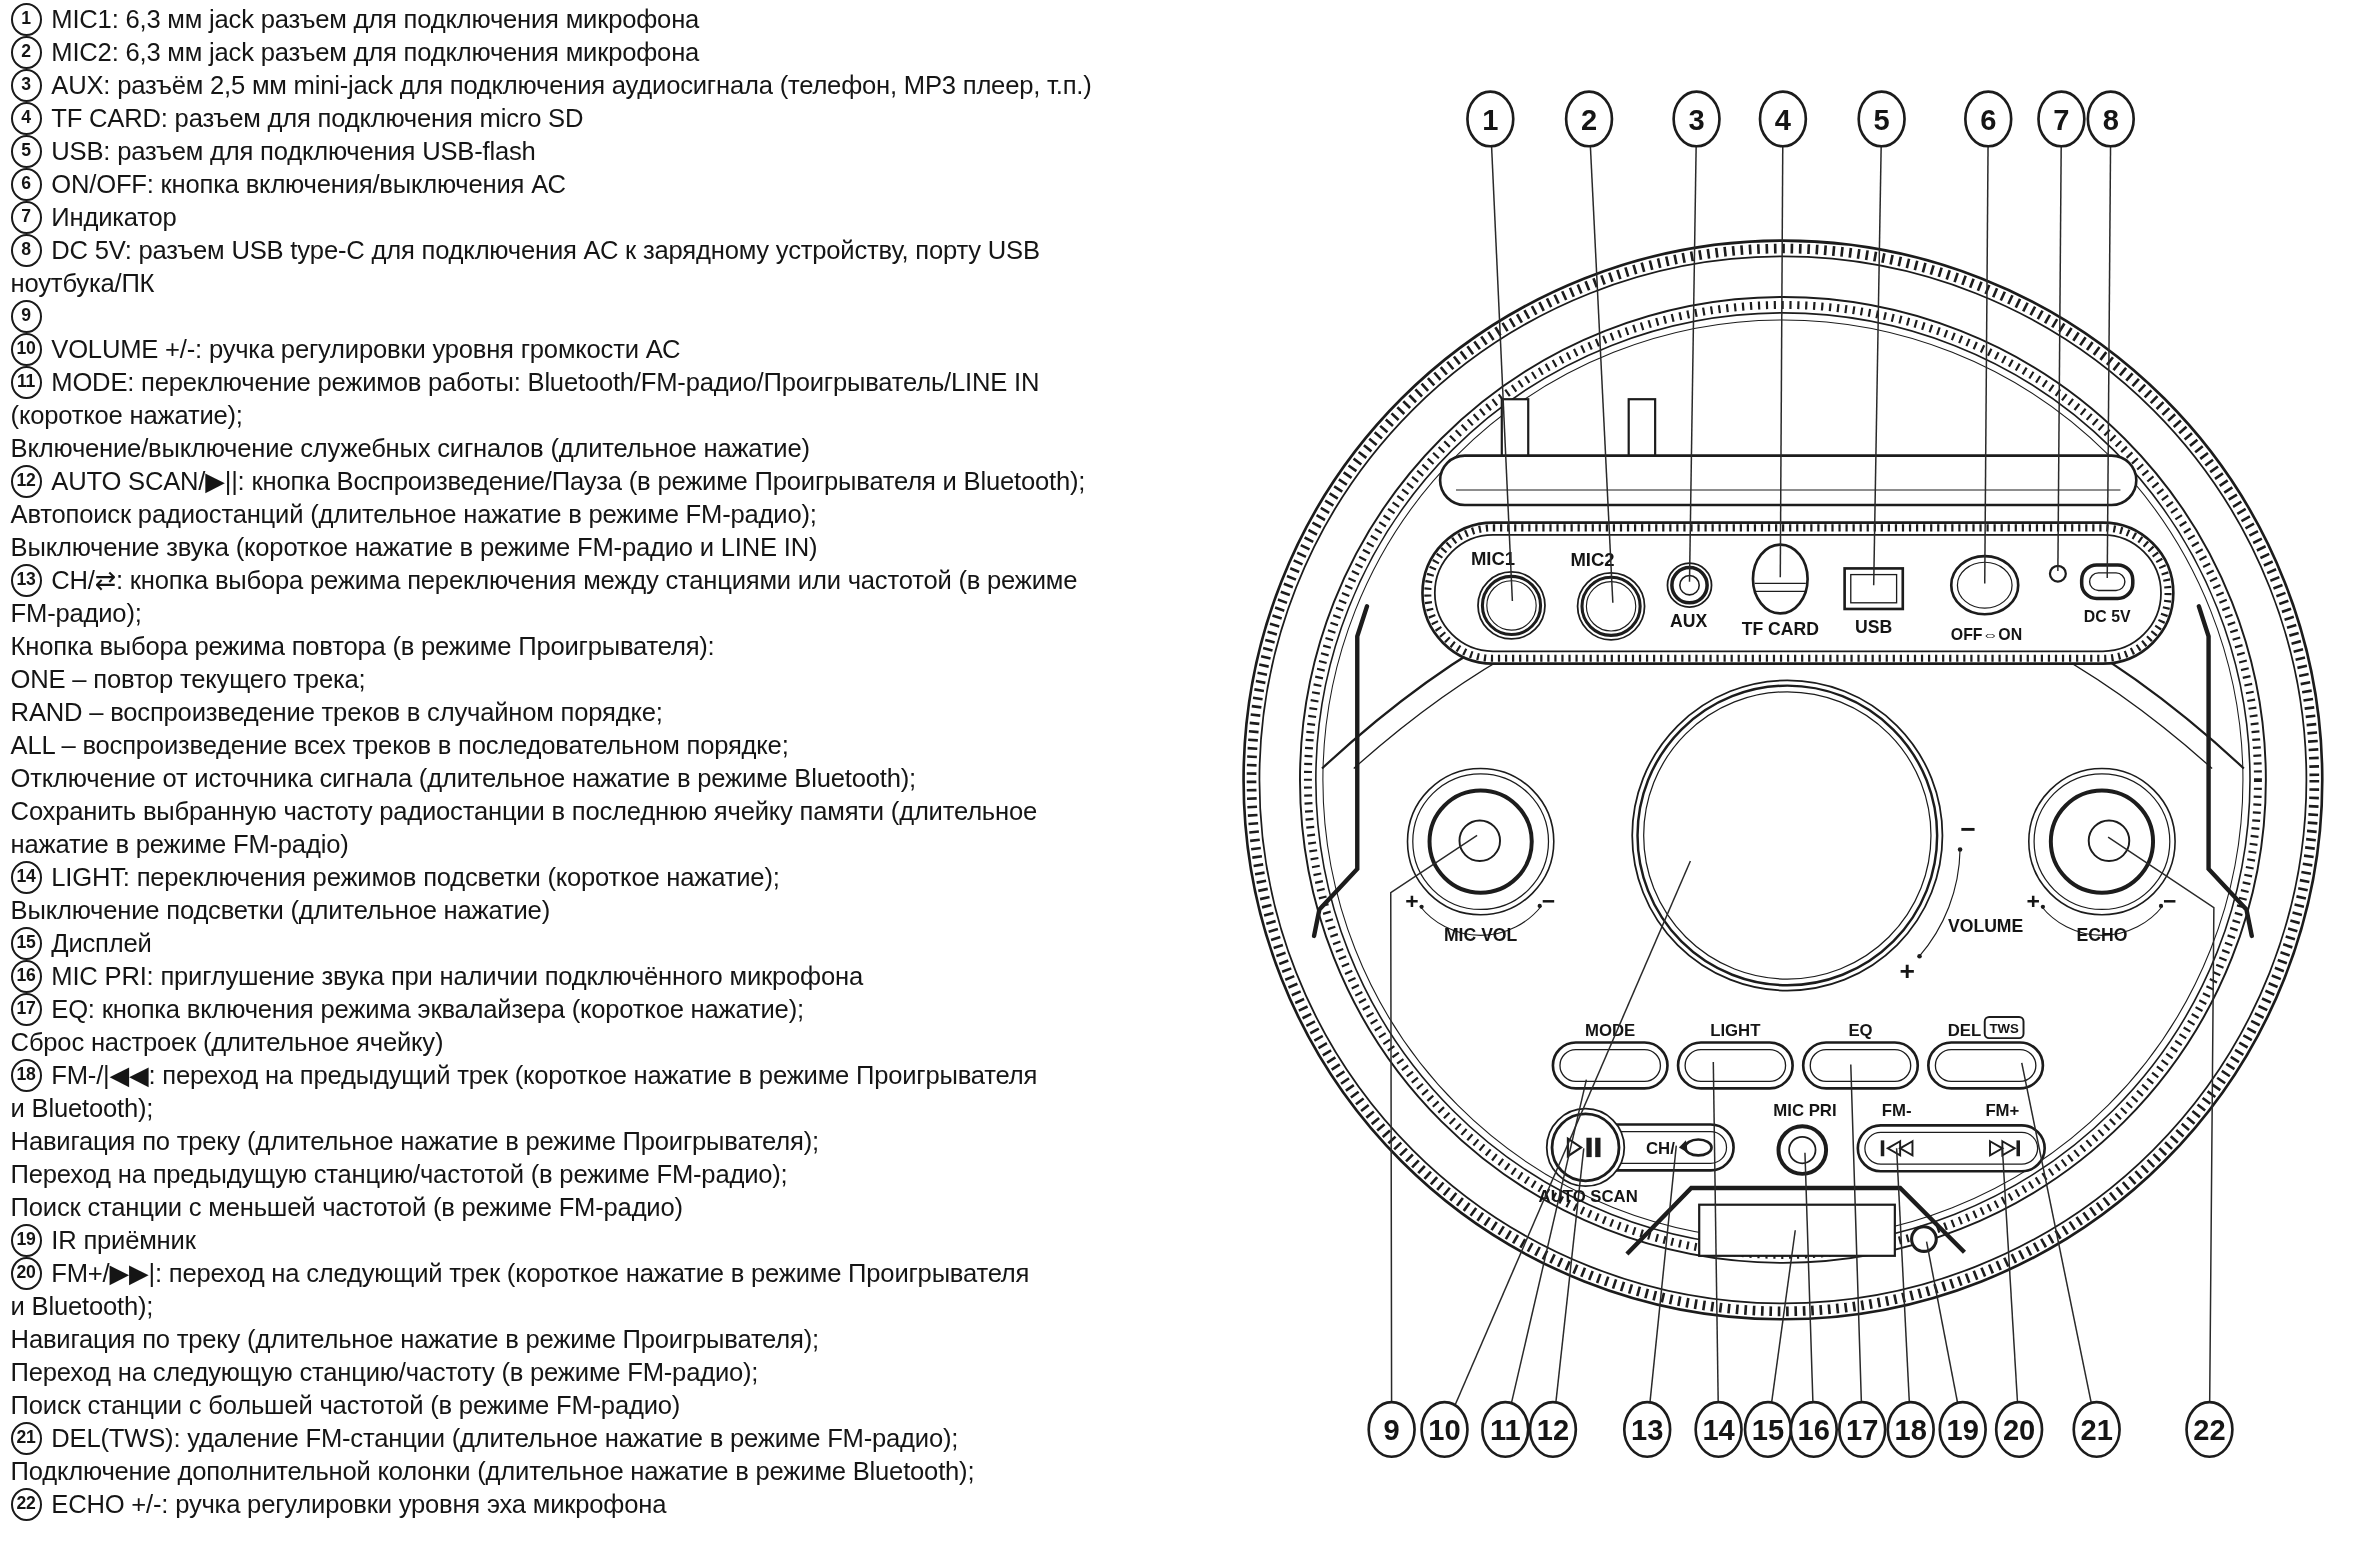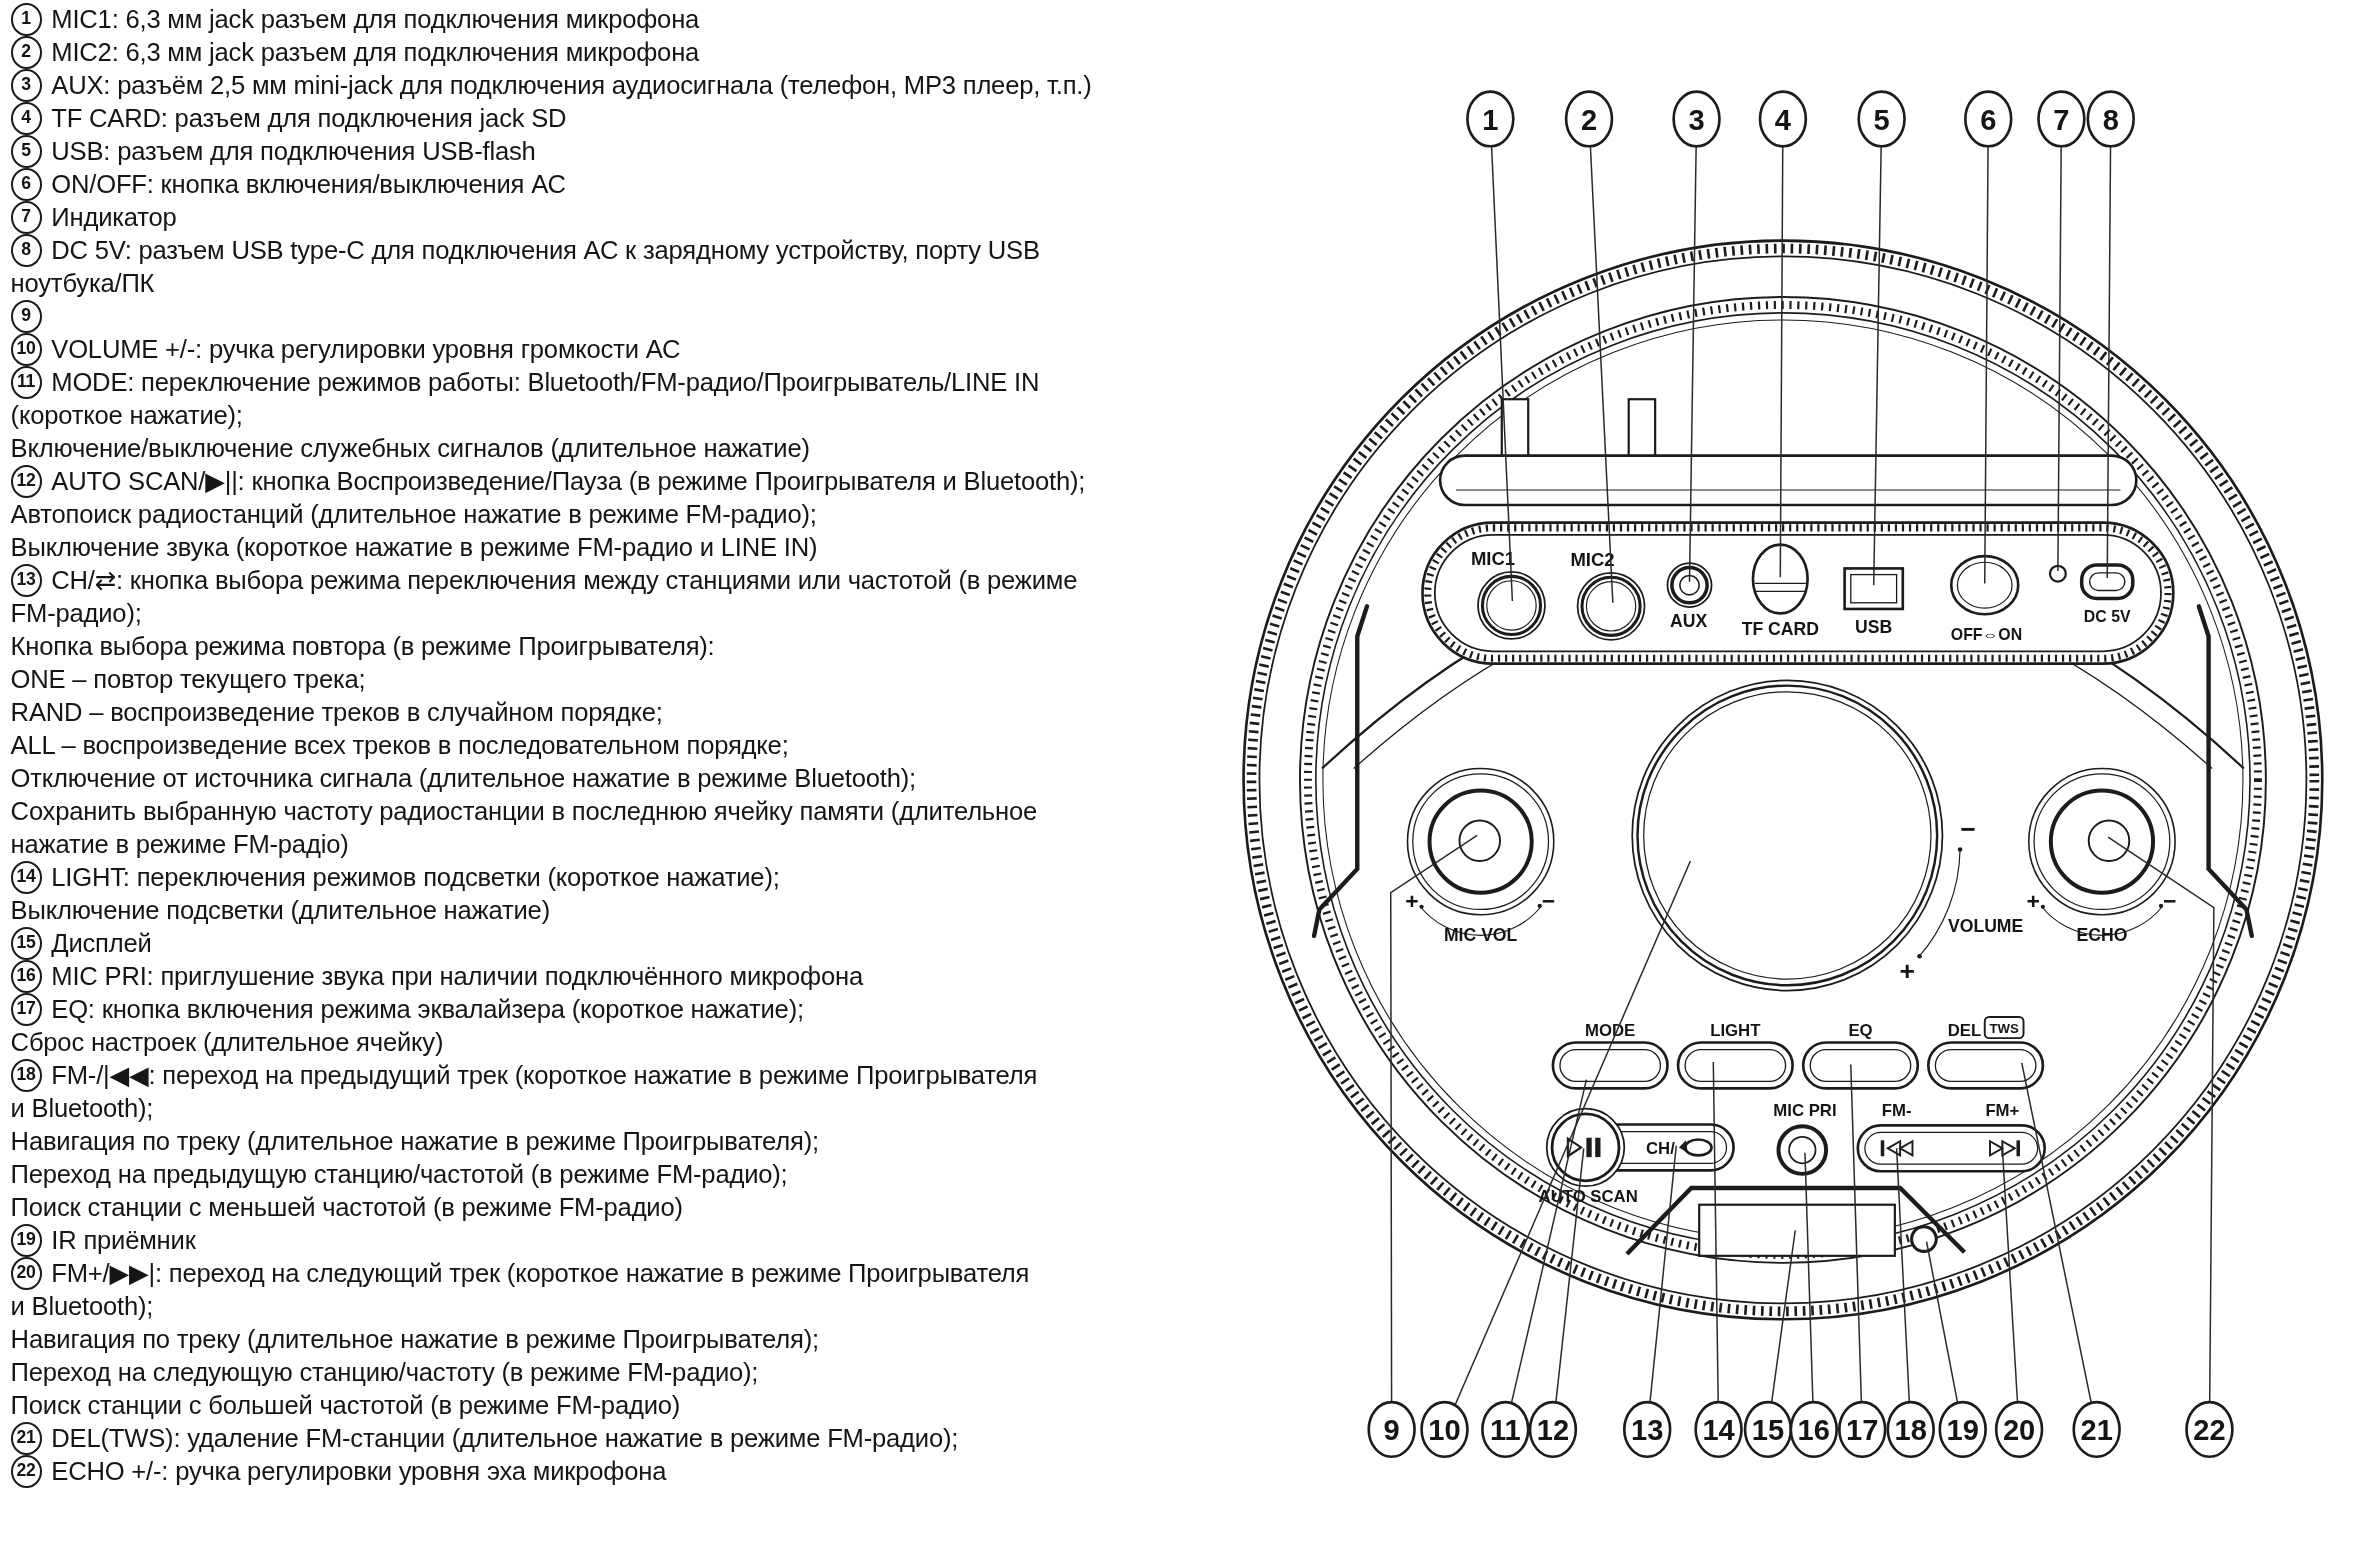--- a/index.html
+++ b/index.html
@@ -33,21 +33,21 @@
       <div class="lrow">
         <span class="cnum">2</span>
         <span>MIC2: 6,3 мм jack разъем для подключения микрофона</span>
       </div>
       <div class="lrow">
         <span class="cnum">3</span>
         <span>AUX: разъём 2,5 мм mini-jack для подключения аудиосигнала (телефон, MP3 плеер, т.п.)</span>
       </div>
       <div class="lrow">
         <span class="cnum">4</span>
-        <span>TF CARD: разъем для подключения jack SD</span>
+        <span>TF CARD: разъем для подключения micro SD</span>
       </div>
       <div class="lrow">
         <span class="cnum">5</span>
         <span>USB: разъем для подключения USB-flash</span>
       </div>
       <div class="lrow">
         <span class="cnum">6</span>
         <span>ON/OFF: кнопка включения/выключения АС</span>
       </div>
       <div class="lrow">
@@ -170,20 +170,23 @@
       </div>
       <div class="lrow">
         <span>Переход на следующую станцию/частоту (в режиме FM-радио);</span>
       </div>
       <div class="lrow">
         <span>Поиск станции с большей частотой (в режиме FM-радио)</span>
       </div>
       <div class="lrow">
         <span class="cnum">21</span>
         <span>DEL(TWS): удаление FM-станции (длительное нажатие в режиме FM-радио);</span>
+      </div>
+      <div class="lrow">
+        <span>Подключение дополнительной колонки (длительное нажатие в режиме Bluetooth);</span>
       </div>
       <div class="lrow">
         <span class="cnum">22</span>
         <span>ECHO +/-: ручка регулировки уровня эха микрофона</span>
       </div>
     </div>
 
   <svg id="diagram" width="2377" height="1544" viewBox="0 0 2697 1752" xmlns="http://www.w3.org/2000/svg">
 
     <g>

